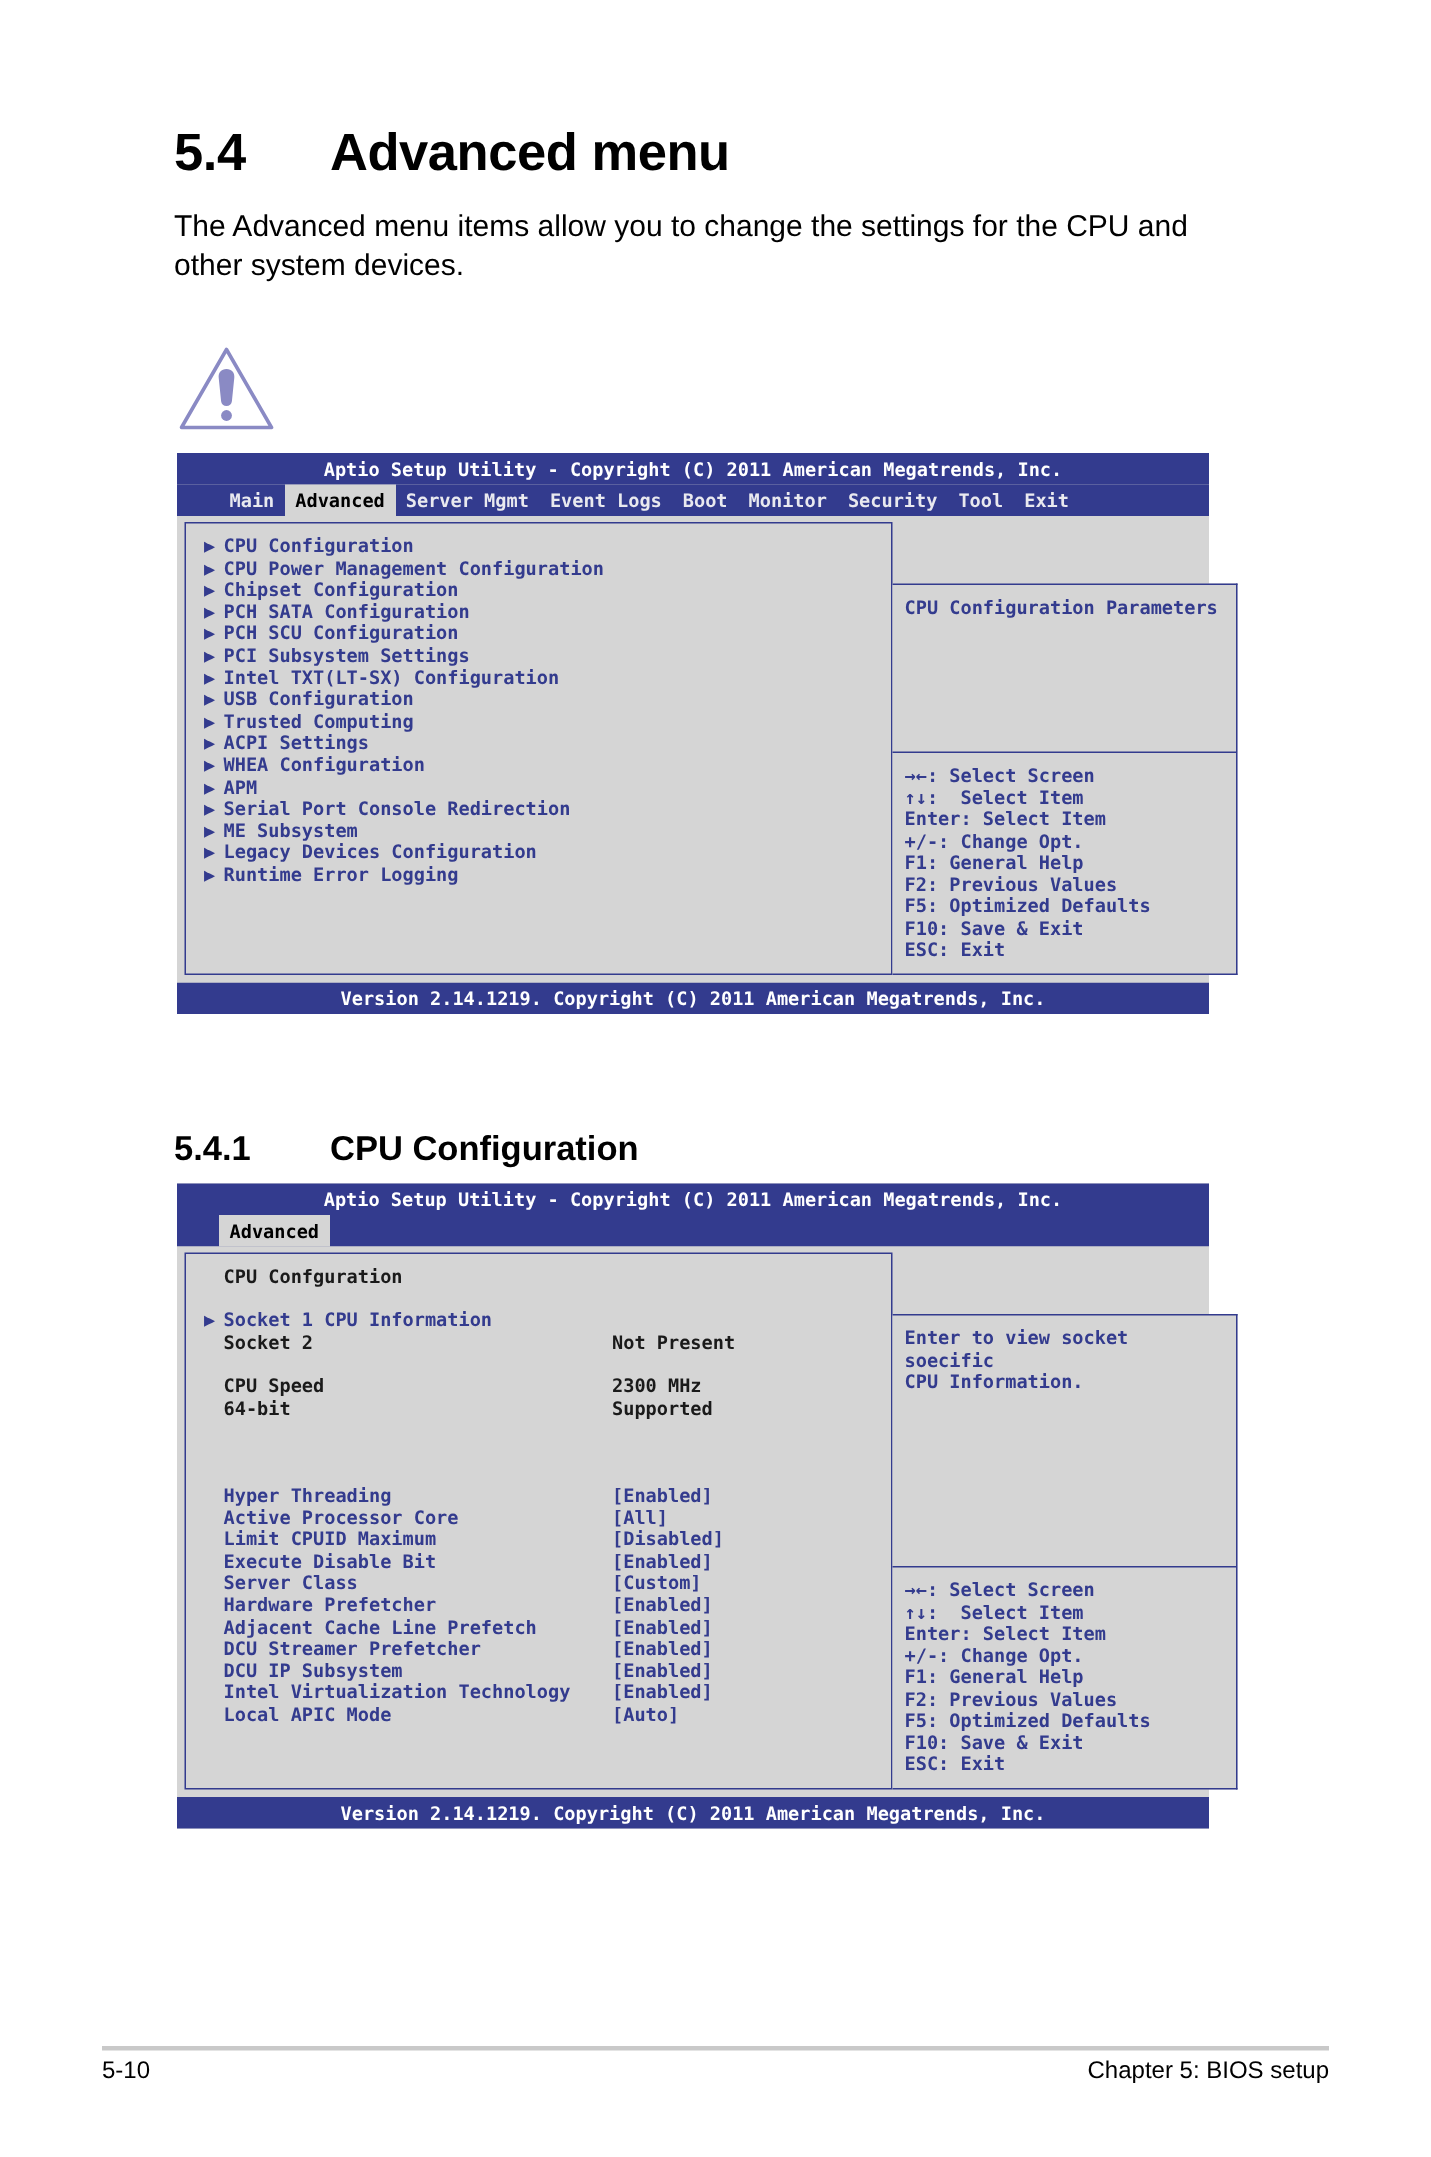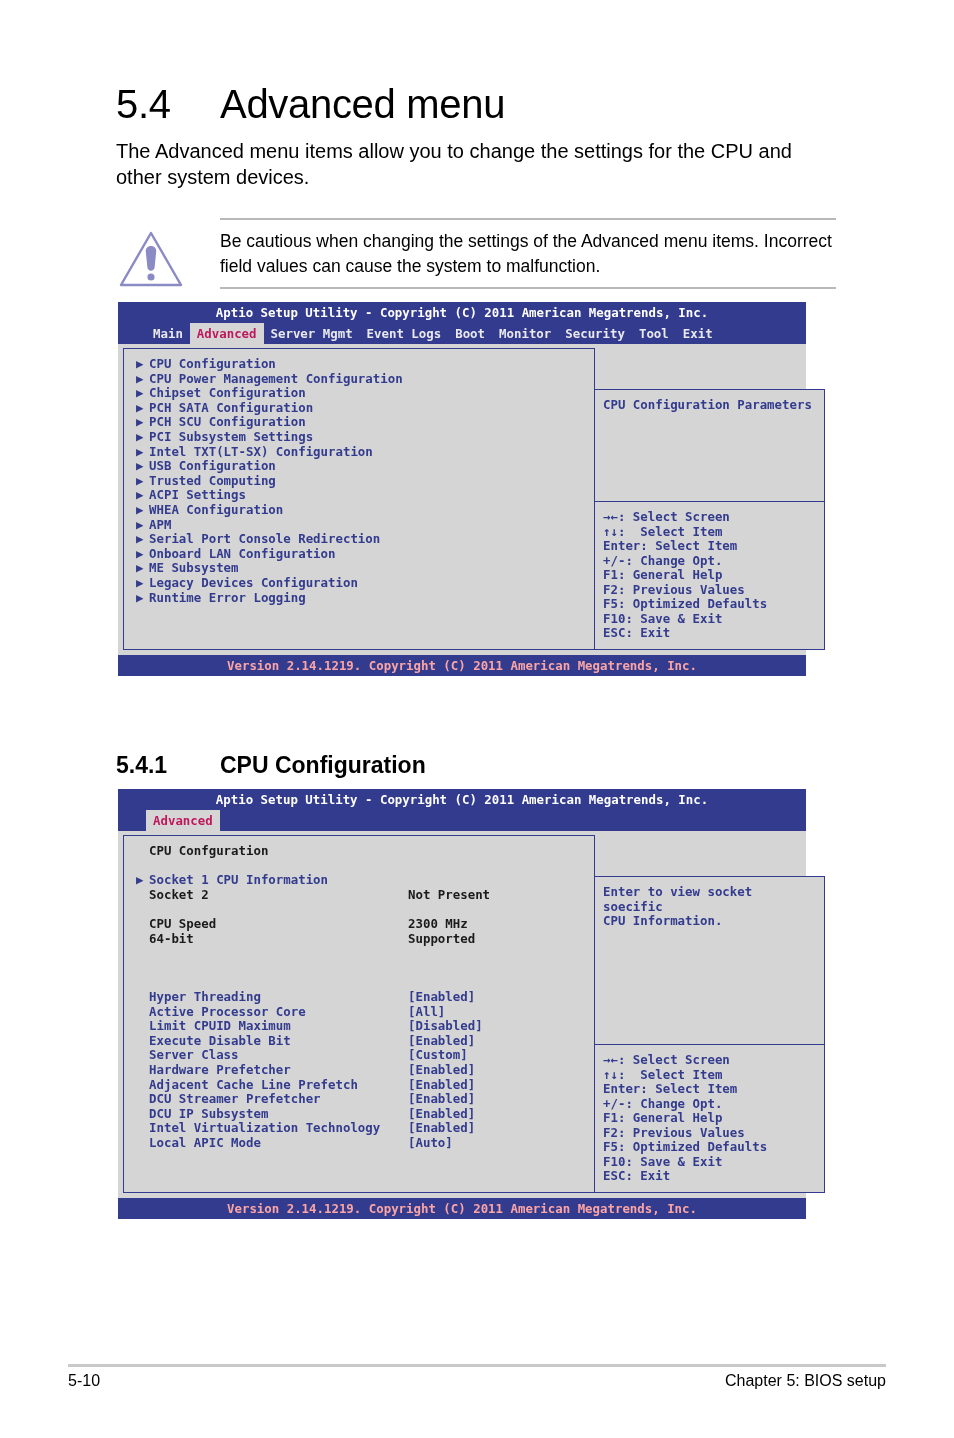--- a/index.html
+++ b/index.html
@@ -15,22 +15,22 @@
     color: #000000;
     overflow: hidden;
   }
 
   
   .doc-h1 {
     position: absolute;
     left: 116px;
     top: 82px;
     width: 740px;
-    font-size: 40px;
-    font-weight: normal;
+    font-size: 35px;
+    font-weight: bold;
     letter-spacing: -0.3px;
   }
   .doc-h1 .num { display: inline-block; width: 104px; }
 
   .doc-para {
     position: absolute;
     left: 116px;
     top: 138px;
     width: 722px;
     font-size: 20px;
@@ -95,21 +95,21 @@
     white-space: pre;
     color: #e9e9ef;
     padding-left: 28px;
   }
   .bios-menubar .tab {
     display: inline-block;
     padding: 0 7px;
   }
   .bios-menubar .tab.active {
     background: #d5d5d5;
-    color: #be185d;
+    color: #000000;
   }
   .bios-body {
     position: relative;
     background: #d5d5d5;
     padding: 4px 5px 5px 5px;
     display: flex;
   }
   .bios-left {
     border: 1px solid #333b8e;
     box-sizing: border-box;
@@ -135,21 +135,21 @@
     box-sizing: border-box;
   }
   .bios-right-keys {
     padding: 8px 8px 8px 8px;
     color: #333b8e;
     flex: 1 1 auto;
   }
   .bios-right-keys .krow { white-space: pre; }
   .bios-footer {
     background: #333b8e;
-    color: #fca5a5;
+    color: #ffffff;
     height: 21px;
     line-height: 21px;
     text-align: center;
     white-space: pre;
   }
 
   
   .menu-row {
     color: #333b8e;
     white-space: pre;
@@ -224,25 +224,20 @@
 
 <div class="doc-para">The Advanced menu items allow you to change the settings for the CPU and other system devices.</div>
 
 <div class="notice">
   <div class="notice-icon">
     <svg width="66" height="58" viewBox="0 0 66 58">
       <path d="M33 3 L63 55 L3 55 Z" fill="#ffffff" stroke="#8a8ac4" stroke-width="2.4" stroke-linejoin="round"></path>
       <path d="M33 16 C36.5 16 38.6 18.6 38.2 21.8 L36.6 37.5 C36.4 39.4 34.9 40.7 33 40.7 C31.1 40.7 29.6 39.4 29.4 37.5 L27.8 21.8 C27.4 18.6 29.5 16 33 16 Z" fill="#8a8ac4"></path>
       <circle cx="33" cy="47" r="3.6" fill="#8a8ac4"></circle>
     </svg>
-  </div>
-  <div class="notice-body">
-    <div class="notice-rule"></div>
-    <div class="notice-text">Be cautious when changing the settings of the Advanced menu items. Incorrect field values can cause the system to malfunction.</div>
-    <div class="notice-rule"></div>
   </div>
 </div>
 
 <div class="bios" id="bios-advanced" style="left:118px; top:302px;">
   <div class="bios-titlebar">Aptio Setup Utility - Copyright (C) 2011 American Megatrends, Inc.</div>
   <div class="bios-menubar" id="adv-tabs"><span class="tab">Main</span><span class="tab active">Advanced</span><span class="tab">Server Mgmt</span><span class="tab">Event Logs</span><span class="tab">Boot</span><span class="tab">Monitor</span><span class="tab">Security</span><span class="tab">Tool</span><span class="tab">Exit</span></div>
   <div class="bios-body">
     <div class="bios-left" id="adv-menu-list" style="min-height:264px;">
         <div class="menu-row"><span class="bullet">▶</span><span>CPU Configuration</span></div>
         <div class="menu-row"><span class="bullet">▶</span><span>CPU Power Management Configuration</span></div>
@@ -250,21 +245,20 @@
         <div class="menu-row"><span class="bullet">▶</span><span>PCH SATA Configuration</span></div>
         <div class="menu-row"><span class="bullet">▶</span><span>PCH SCU Configuration</span></div>
         <div class="menu-row"><span class="bullet">▶</span><span>PCI Subsystem Settings</span></div>
         <div class="menu-row"><span class="bullet">▶</span><span>Intel TXT(LT-SX) Configuration</span></div>
         <div class="menu-row"><span class="bullet">▶</span><span>USB Configuration</span></div>
         <div class="menu-row"><span class="bullet">▶</span><span>Trusted Computing</span></div>
         <div class="menu-row"><span class="bullet">▶</span><span>ACPI Settings</span></div>
         <div class="menu-row"><span class="bullet">▶</span><span>WHEA Configuration</span></div>
         <div class="menu-row"><span class="bullet">▶</span><span>APM</span></div>
         <div class="menu-row"><span class="bullet">▶</span><span>Serial Port Console Redirection</span></div>
-        <div class="menu-row"><span class="bullet">▶</span><span>Onboard LAN Configuration</span></div>
         <div class="menu-row"><span class="bullet">▶</span><span>ME Subsystem</span></div>
         <div class="menu-row"><span class="bullet">▶</span><span>Legacy Devices Configuration</span></div>
         <div class="menu-row"><span class="bullet">▶</span><span>Runtime Error Logging</span></div>
       </div>
     <div class="bios-right">
       <div class="bios-right-help" style="height:112px;">CPU Configuration Parameters</div>
       <div class="bios-right-keys" id="adv-keys">
           <div class="krow">→←: Select Screen</div>
           <div class="krow">↑↓:  Select Item</div>
           <div class="krow">Enter: Select Item</div>

